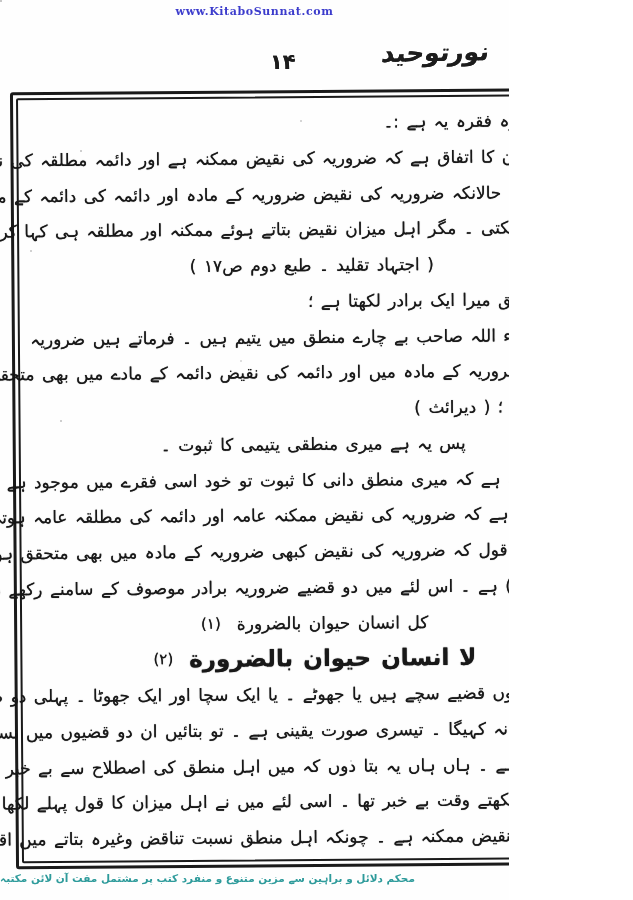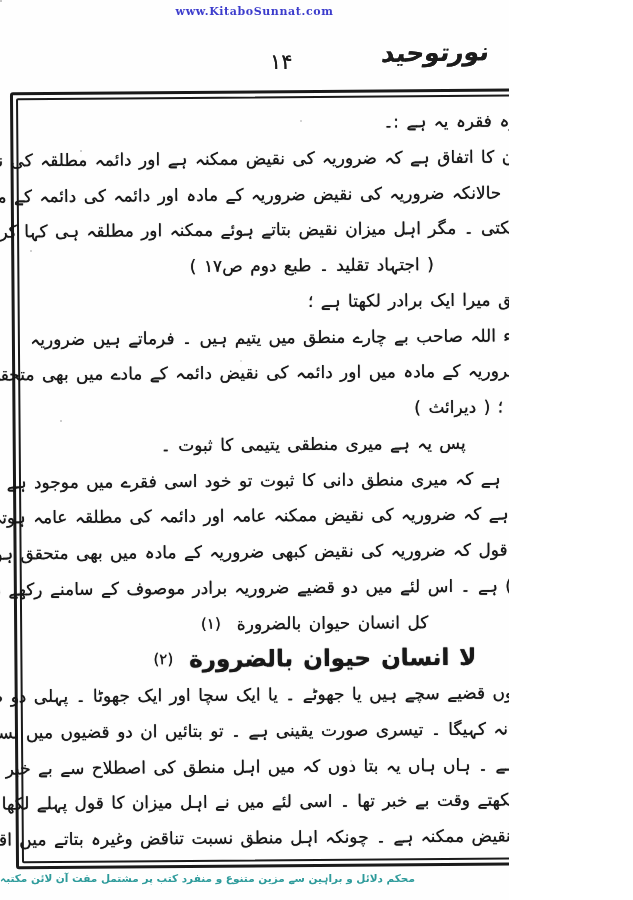--- a/index.html
+++ b/index.html
@@ -14,21 +14,21 @@
     font-size:11px;letter-spacing:.6px;
   }
   .running-head{position:absolute;top:36px;left:0;right:0;height:46px;}
   .book-title{
     position:absolute;top:2px;right:20px;direction:rtl;
     font-size:25px;font-weight:bold;transform:skewX(-9deg) rotate(-1deg);
     text-shadow:0 0 .6px #222;
   }
   .page-number{
     position:absolute;top:14px;left:270px;
-    font-size:21px;font-weight:normal;text-shadow:0 0 .5px #222;
+    font-size:21px;font-weight:bold;text-shadow:0 0 .5px #222;
   }
   .frame{
     position:absolute;left:13px;top:90px;width:601px;height:771px;
     border:3px solid #1a1a1a;border-radius:3px;
     transform:rotate(-0.45deg);
   }
   .frame-inner{
     position:absolute;top:3px;left:3px;right:3px;bottom:3px;
     border:2px solid #1a1a1a;border-radius:2px;
     padding:8px 12px 6px 6px;overflow:visible;

